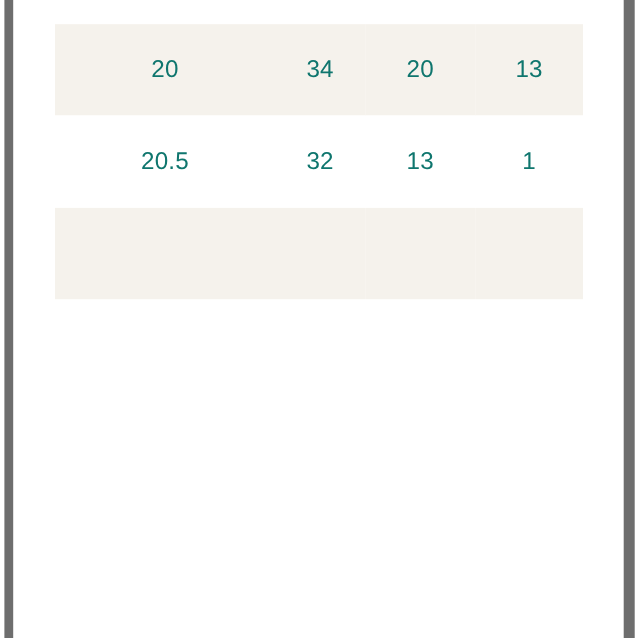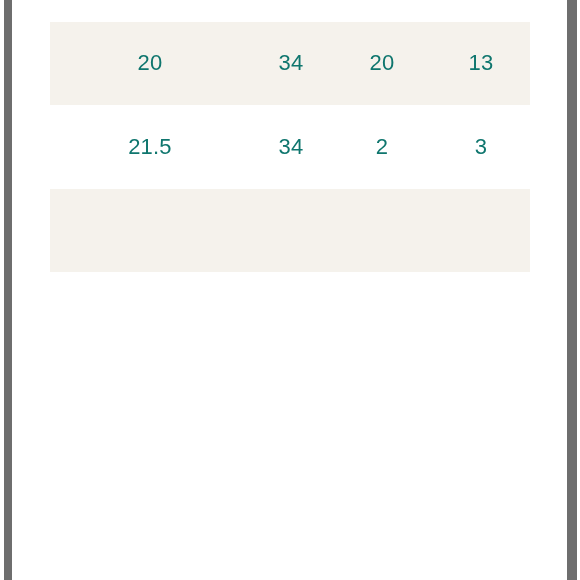--- a/index.html
+++ b/index.html
@@ -116,24 +116,24 @@
           <tr class="striped">
             <td class="gutter"></td>
             <td>20</td>
             <td>34</td>
             <td>20</td>
             <td>13</td>
             <td class="gutter"></td>
           </tr>
           <tr>
             <td class="gutter"></td>
-            <td>21.5</td>
-            <td>34</td>
-            <td>2</td>
-            <td>3</td>
+            <td>20.5</td>
+            <td>32</td>
+            <td>13</td>
+            <td>1</td>
             <td class="gutter"></td>
           </tr>
           <tr class="striped">
             <td class="gutter"></td>
             <td></td>
             <td></td>
             <td></td>
             <td></td>
             <td class="gutter"></td>
           </tr>

